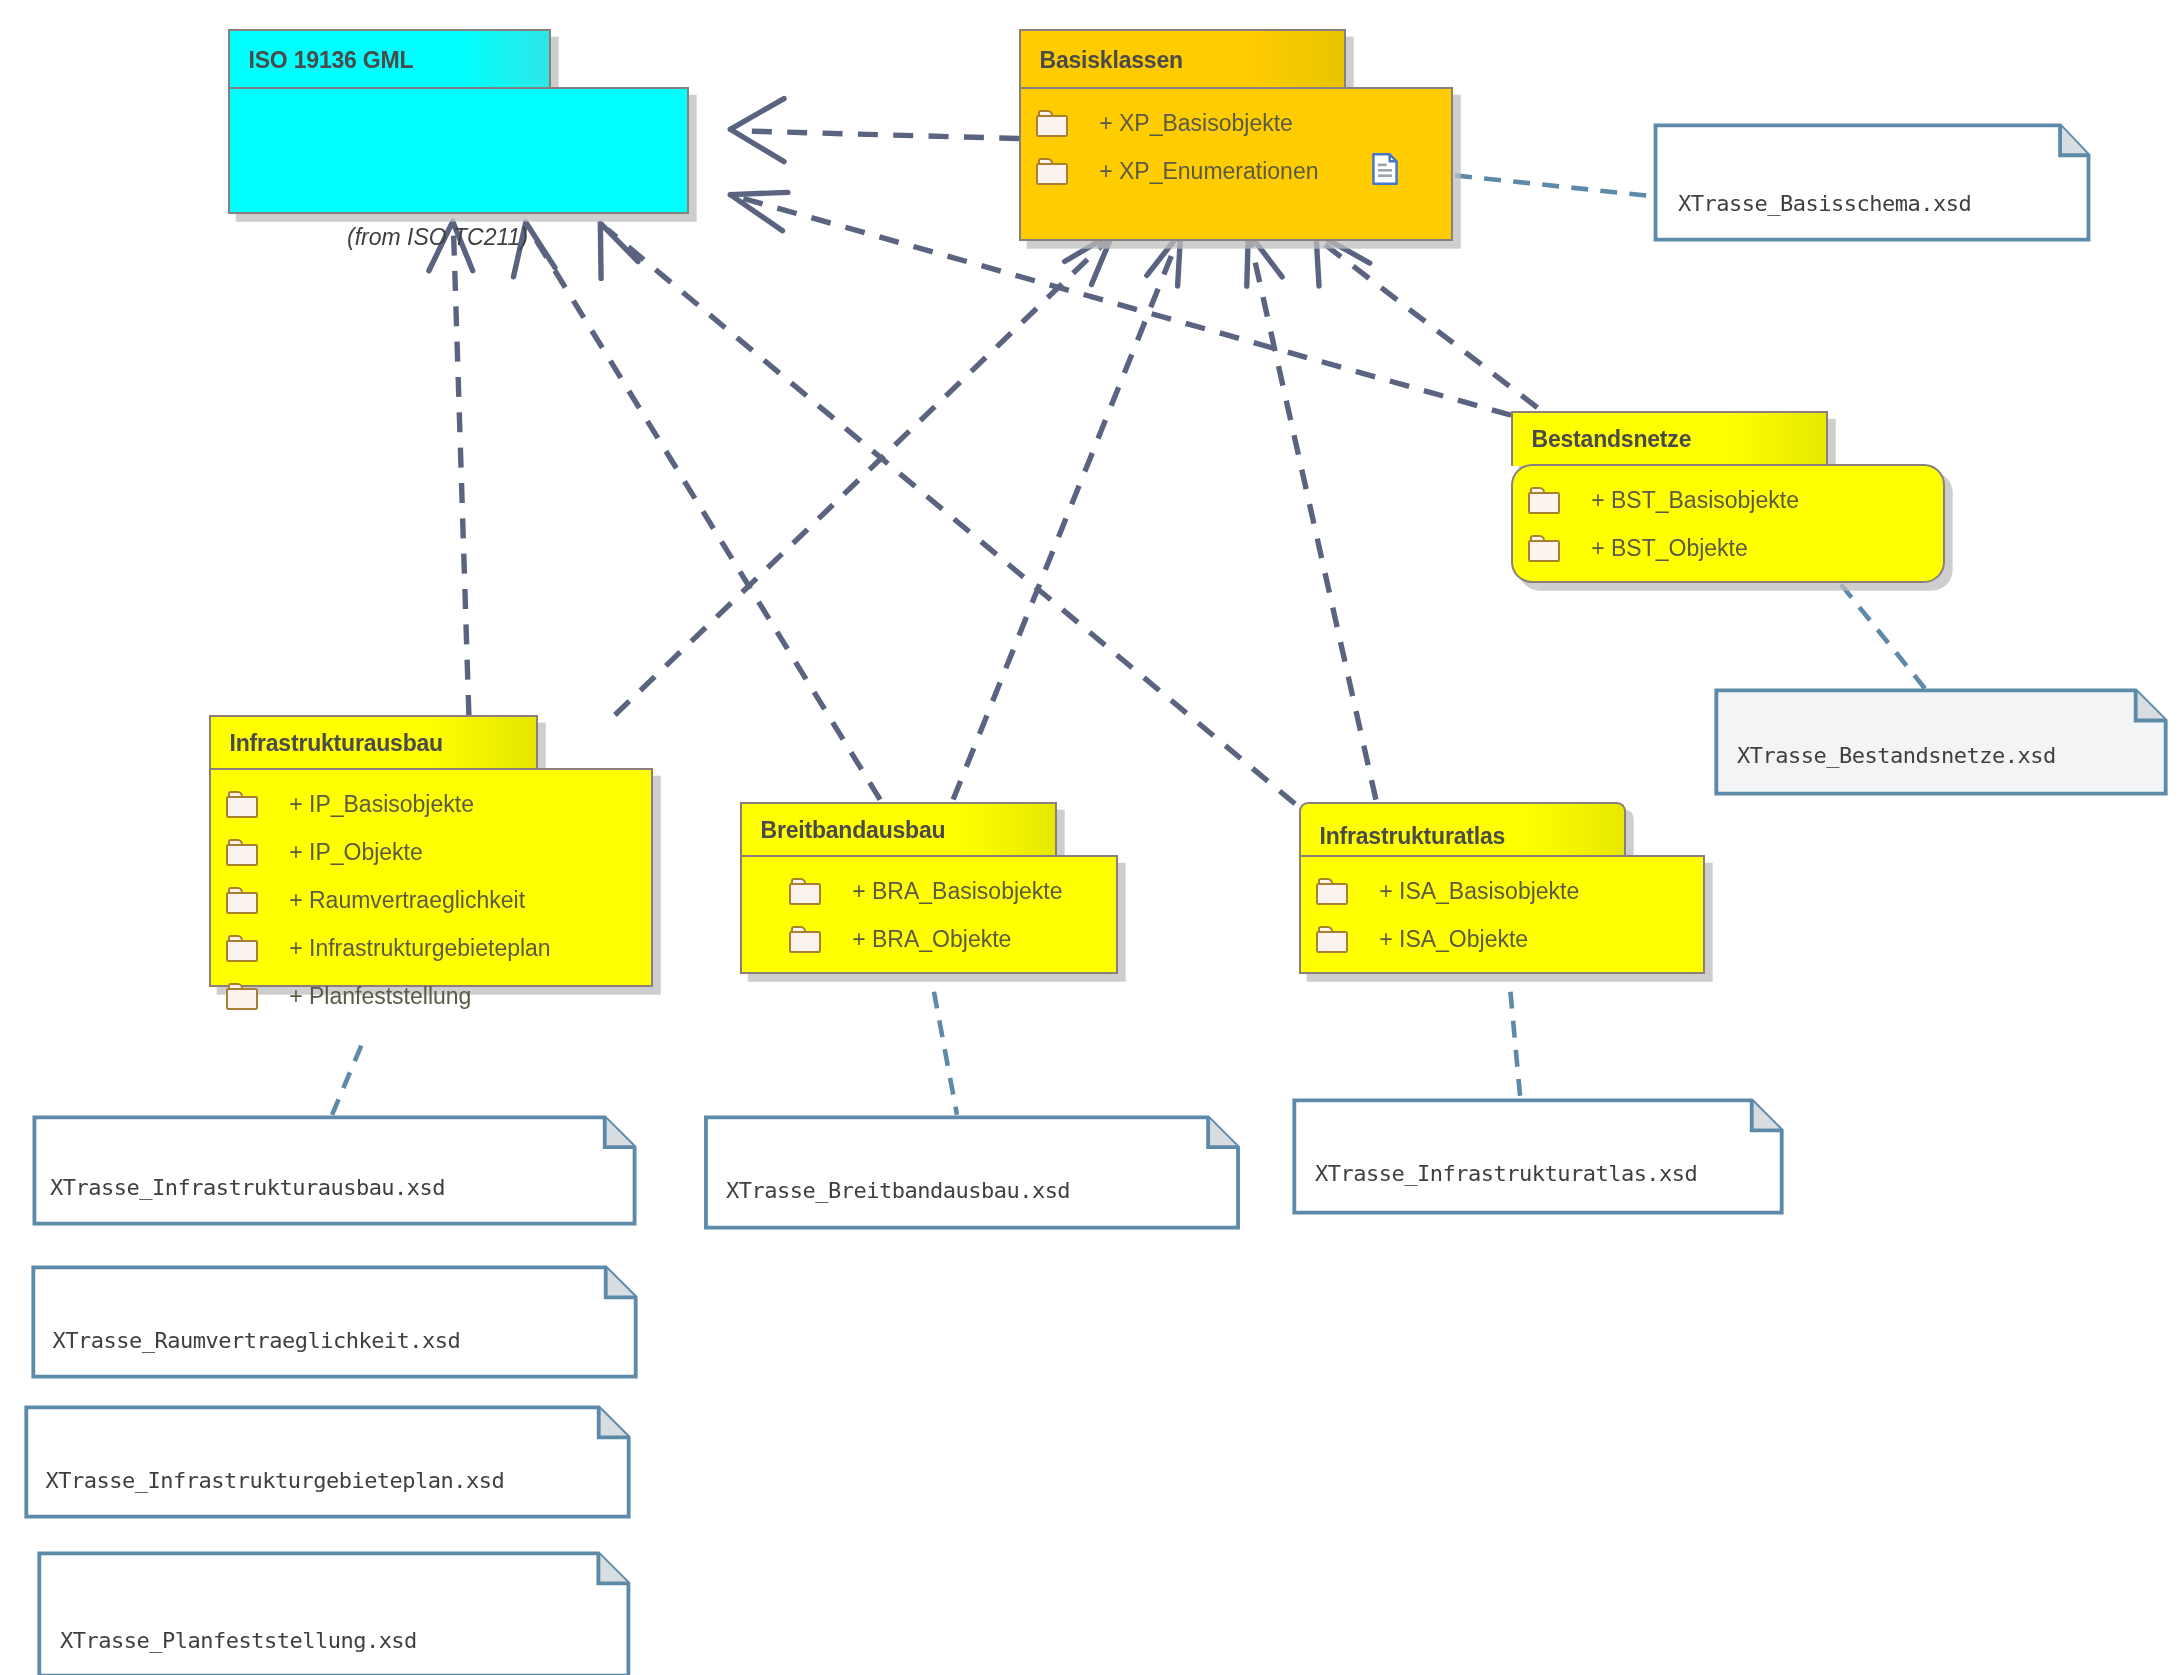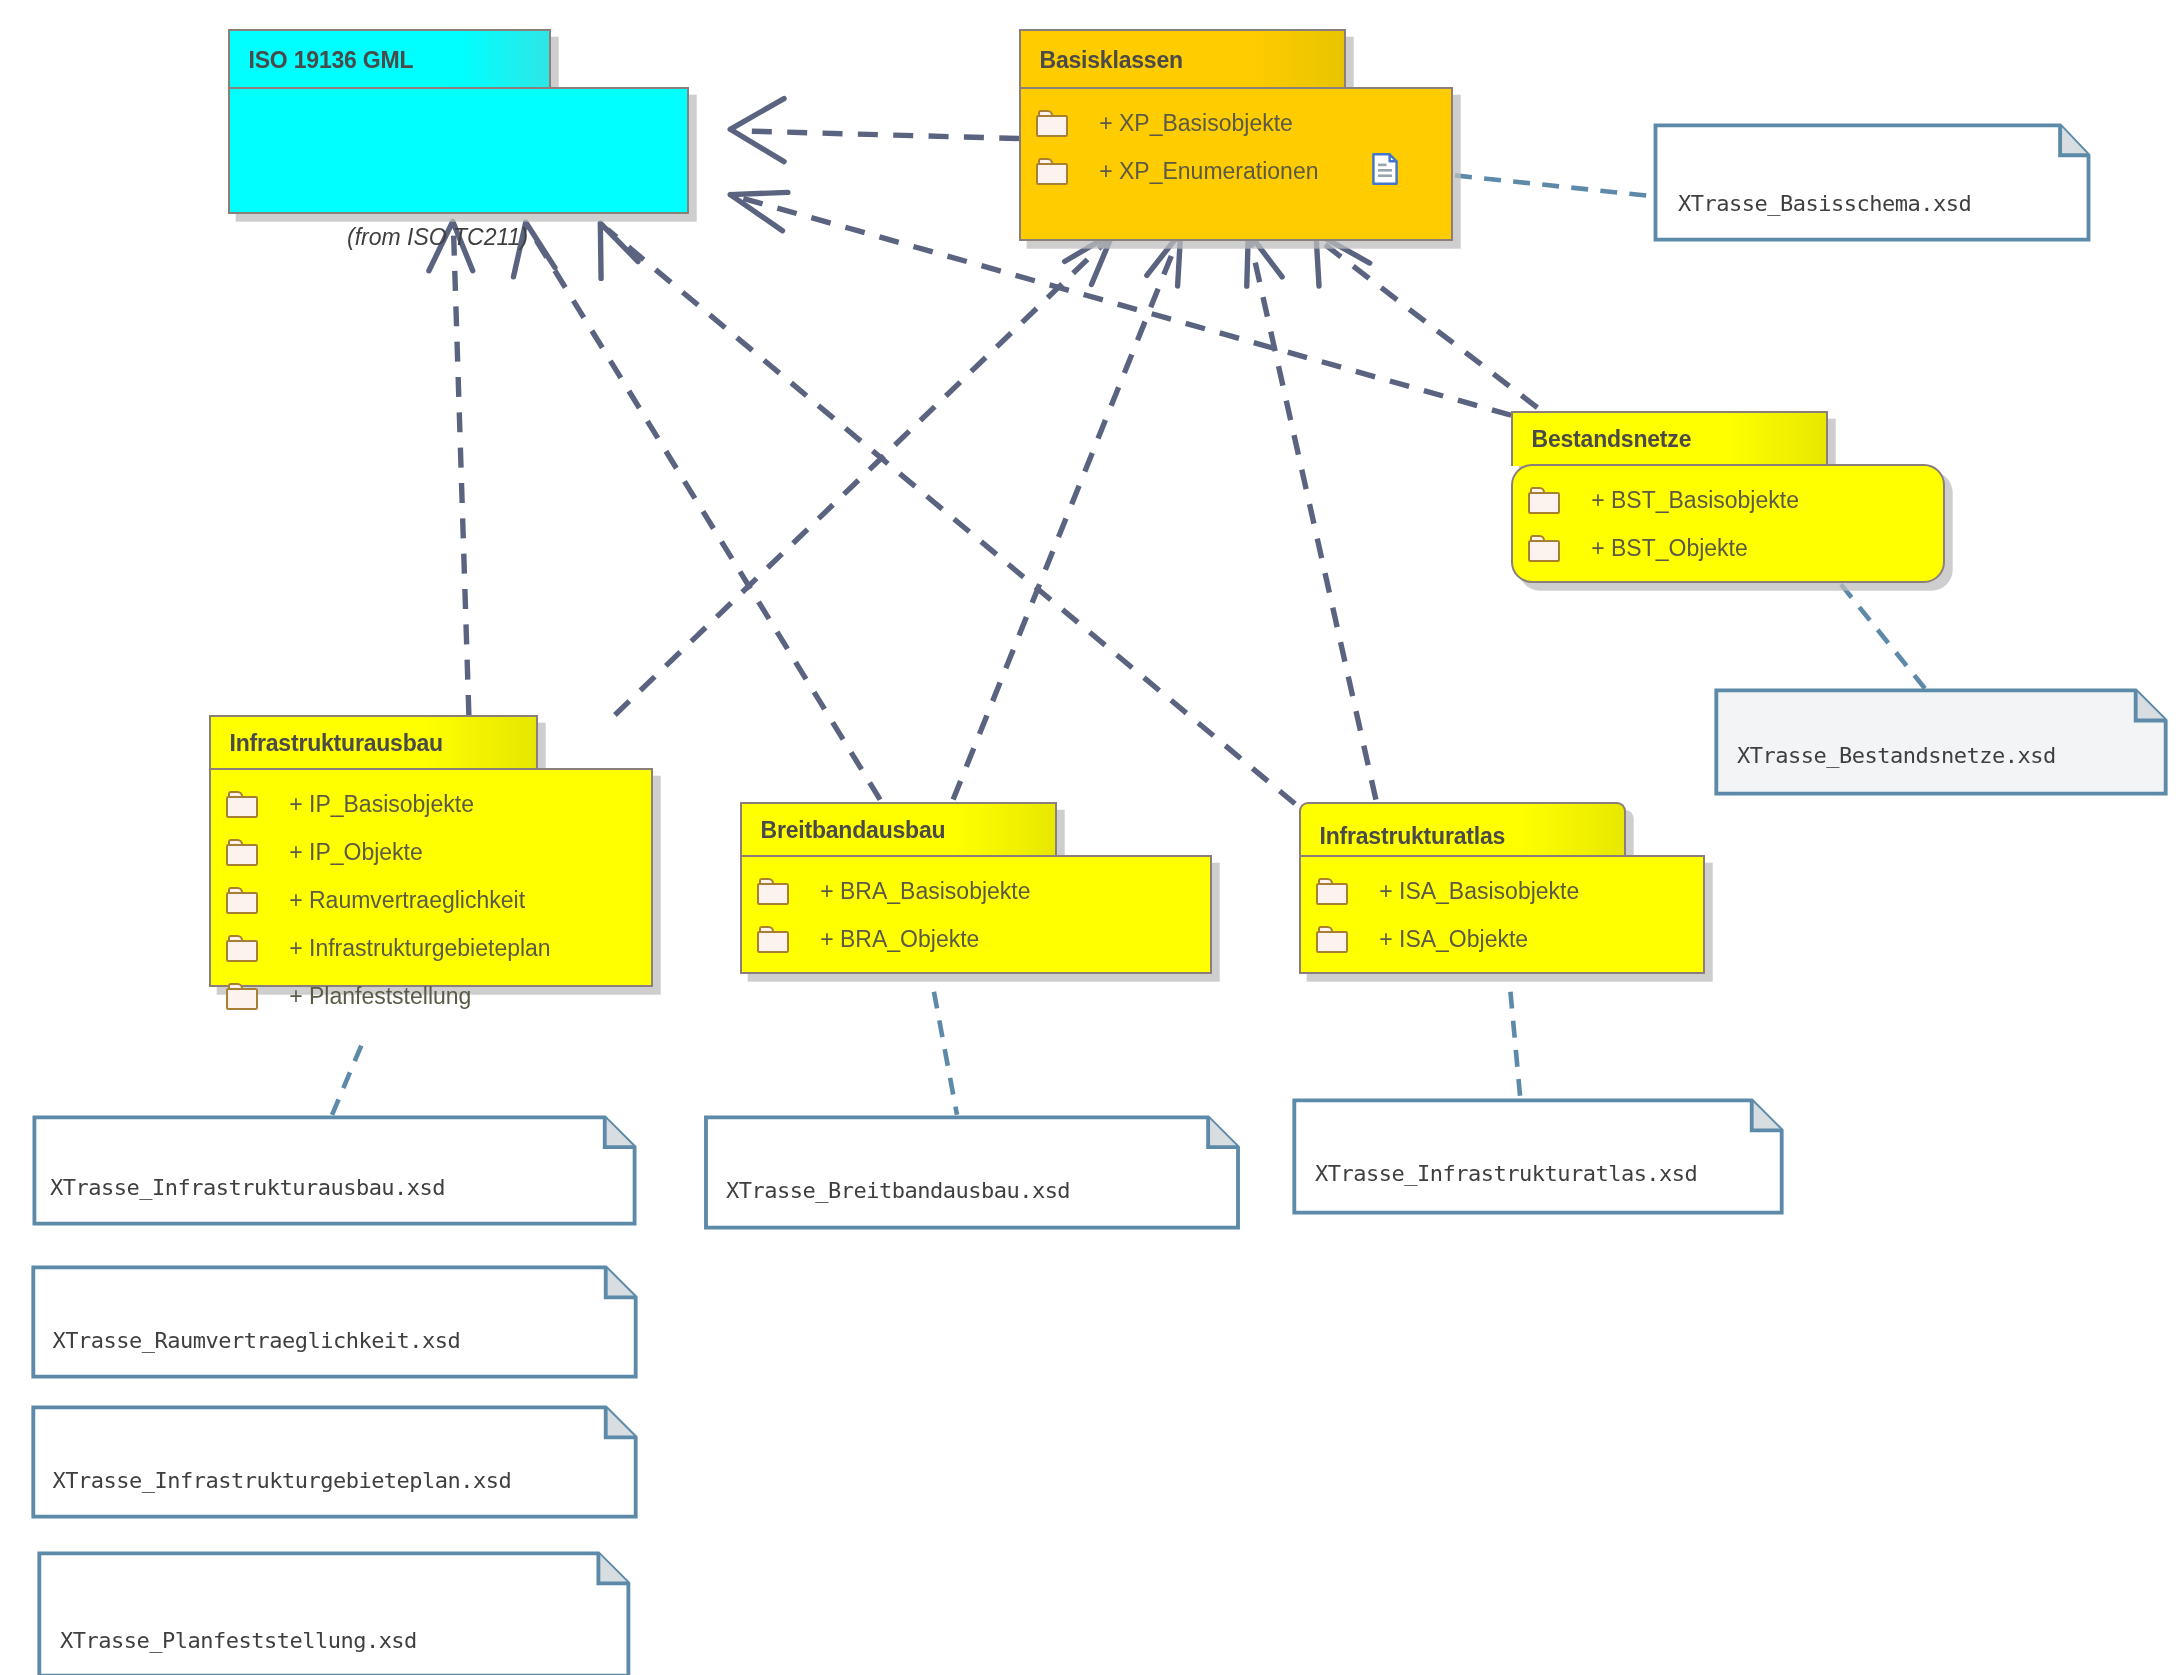--- a/index.html
+++ b/index.html
@@ -268,21 +268,21 @@
           </span>
         <span class="pkg-item-label">+ Planfeststellung</span>
       </div>
     </div>
   </div>
 
   <div class="pkg" style="left:740px; top:802px;">
     <div class="pkg-tab" style="width:317px; height:55px; background:linear-gradient(to right,#ffff00 0%,#ffff00 68%,#e8e800 100%);">
       <span class="pkg-tab-label">Breitbandausbau</span>
     </div>
-    <div class="pkg-body" style="left:0; top:53px; width:472px; height:119px; background:#ffff00;">
+    <div class="pkg-body" style="left:0; top:53px; width:378px; height:119px; background:#ffff00;padding-left:32px;">
       <div class="pkg-item">
         <span class="folder-icon">
             <i class="tabtop"></i>
             <i class="main"></i>
           </span>
         <span class="pkg-item-label">+ BRA_Basisobjekte</span>
       </div>
       <div class="pkg-item">
         <span class="folder-icon">
             <i class="tabtop"></i>
@@ -356,21 +356,21 @@
   </div>
 
   <div class="note" style="left:31px; top:1252px; width:657px; height:114px;margin-top:13px;">
     <svg width="607" height="114" viewBox="0 0 790 148">
       <path d="M3 3 H748 L787 42 V145 H3 Z" fill="#ffffff" stroke="#5d8aa8" stroke-width="5" stroke-linejoin="miter"></path>
       <path d="M748 3 V42 H787" fill="#d7dde0" stroke="#5d8aa8" stroke-width="5" stroke-linejoin="miter"></path>
     </svg>
     <span class="note-label" style="left:21.5px; top:63px;">XTrasse_Raumvertraeglichkeit.xsd</span>
   </div>
 
-  <div class="note" style="left:31px; top:1405px; width:527px; height:114px;">
+  <div class="note" style="left:24px; top:1405px; width:527px; height:114px;">
     <svg width="607" height="114" viewBox="0 0 790 148">
       <path d="M3 3 H748 L787 42 V145 H3 Z" fill="#ffffff" stroke="#5d8aa8" stroke-width="5" stroke-linejoin="miter"></path>
       <path d="M748 3 V42 H787" fill="#d7dde0" stroke="#5d8aa8" stroke-width="5" stroke-linejoin="miter"></path>
     </svg>
     <span class="note-label" style="left:21.5px; top:63px;">XTrasse_Infrastrukturgebieteplan.xsd</span>
   </div>
 
   <div class="note" style="left:37px; top:1551px; width:596px; height:127px;">
     <svg width="596" height="127" viewBox="0 0 775 165">
       <path d="M3 3 H730 L769 42 V162 H3 Z" fill="#ffffff" stroke="#5d8aa8" stroke-width="5" stroke-linejoin="miter"></path>

